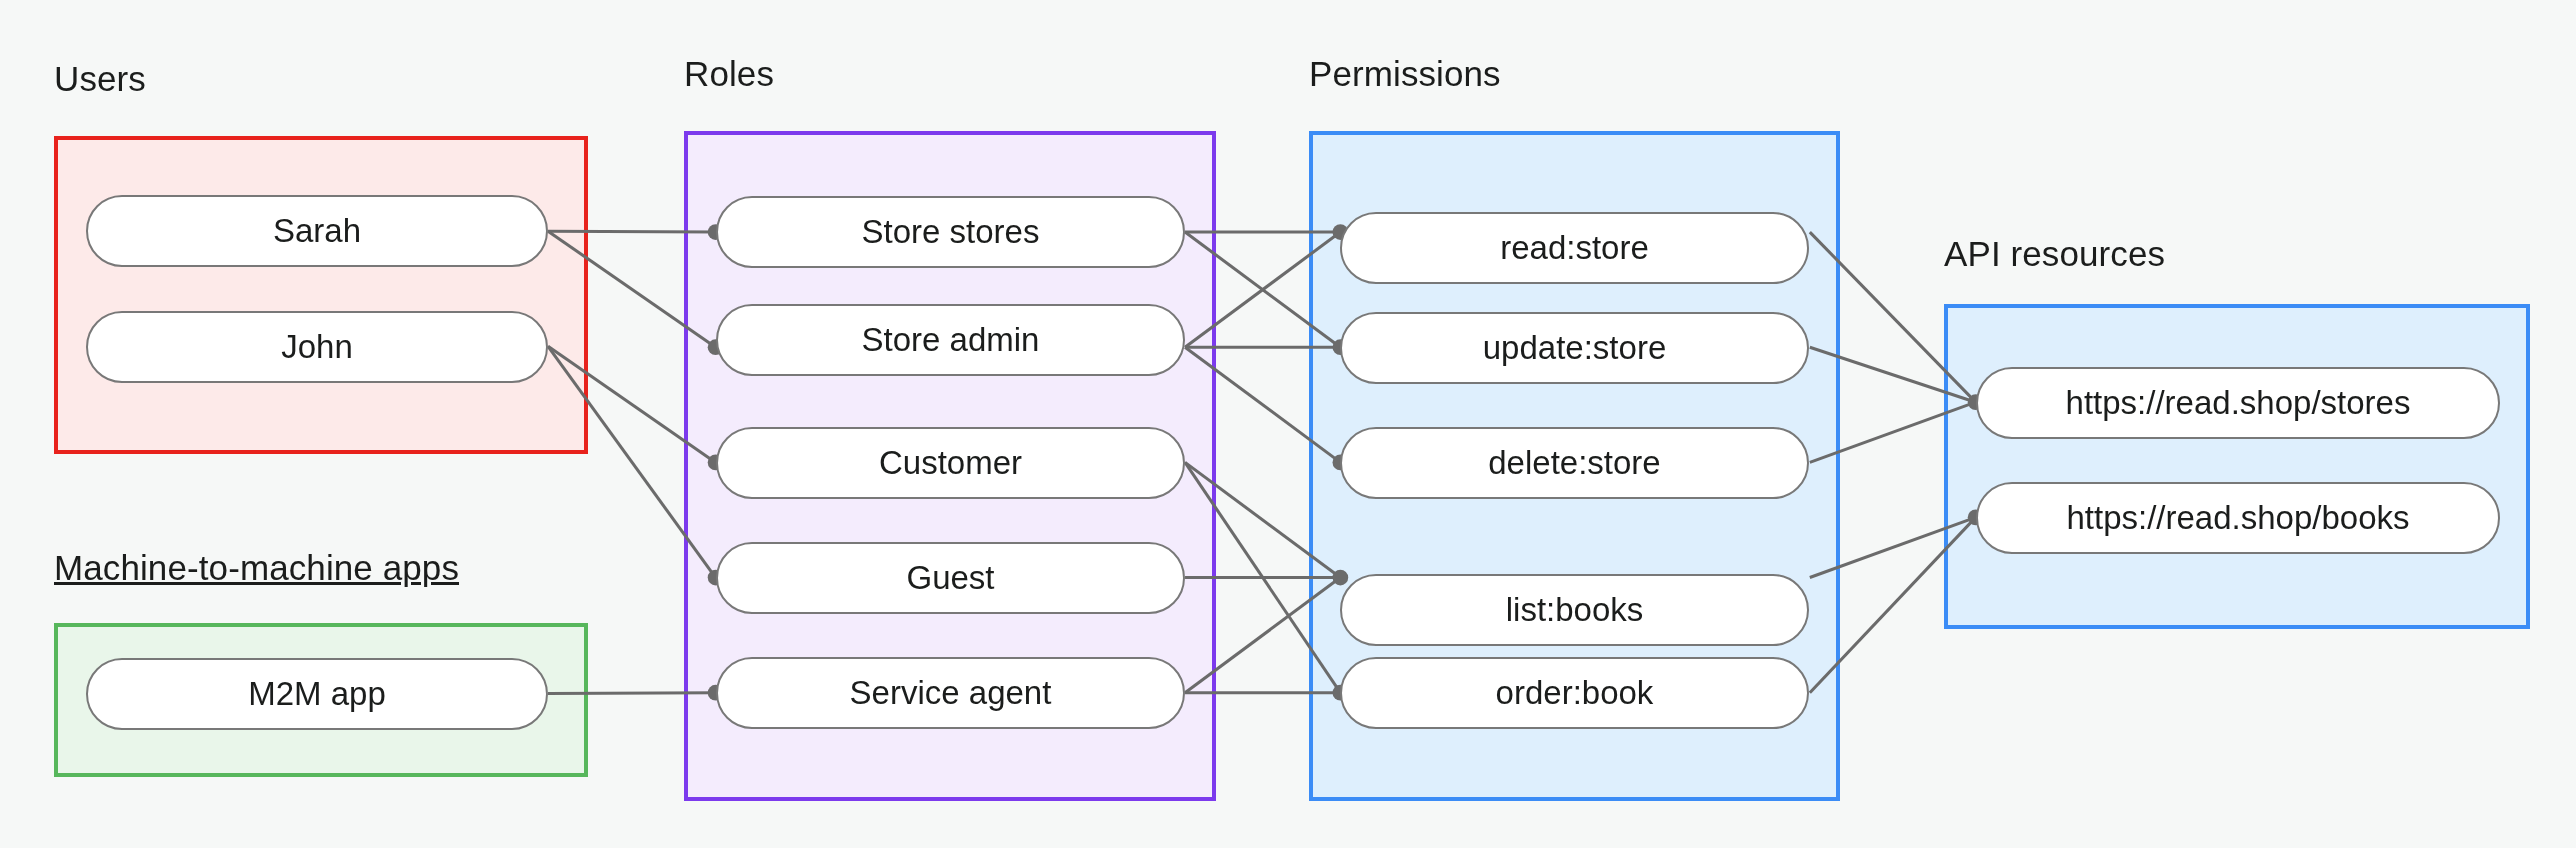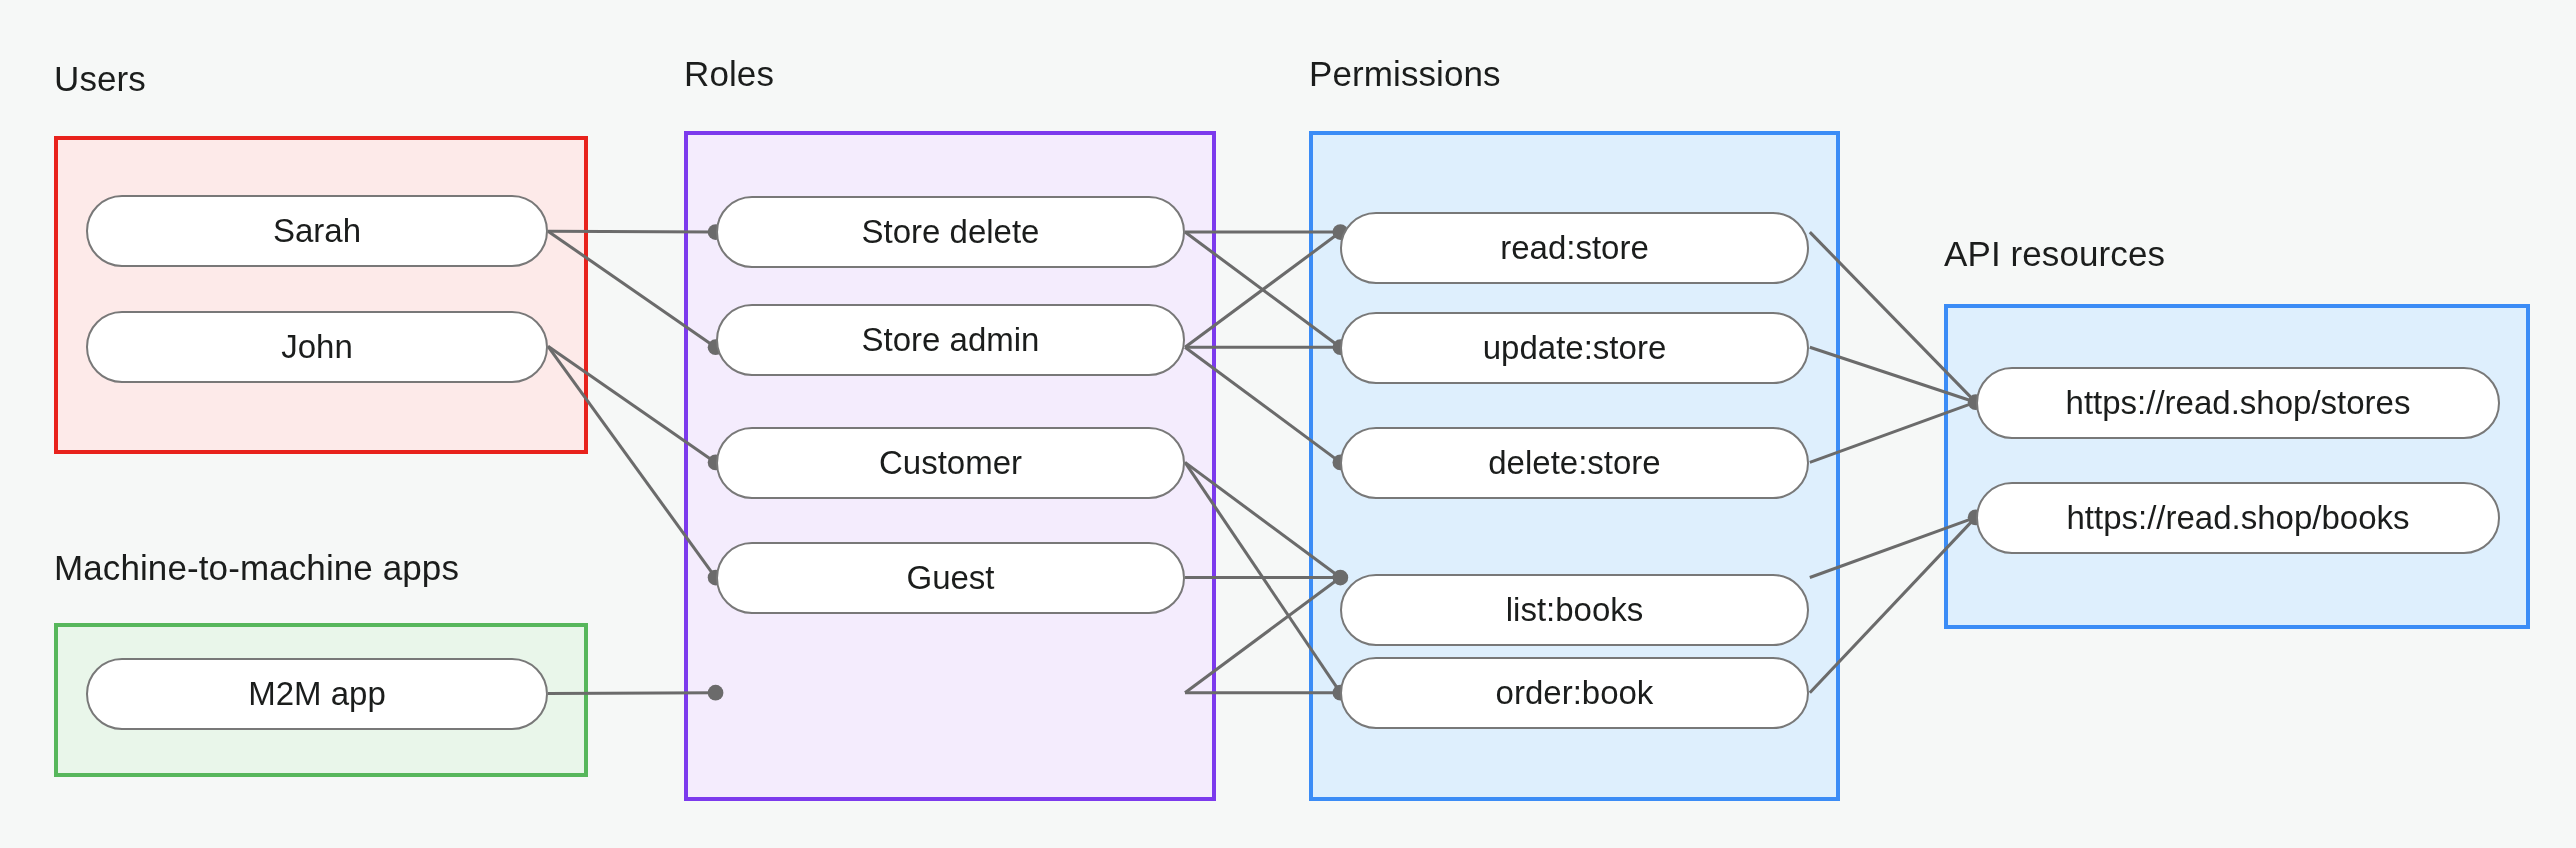--- a/index.html
+++ b/index.html
@@ -82,38 +82,41 @@
       <circle cx="2264" cy="593" r="9" fill="#6b6b6b"></circle>
     </svg>
 <div class="group-title" style="left: 54px; top: 59px;">Users</div>
     <div class="group-box" style="left: 54px; top: 136px; width: 534px; height: 318px; border-color: rgb(232, 34, 28); background: rgb(253, 234, 233);"></div>
     <div class="node" style="left: 86px; top: 195px; width: 462px; height: 72px; border-color: rgb(120, 120, 120); background: rgb(255, 255, 255); color: rgb(27, 29, 28);">
       <span>Sarah</span>
     </div>
     <div class="node" style="left: 86px; top: 311px; width: 462px; height: 72px; border-color: rgb(120, 120, 120); background: rgb(255, 255, 255); color: rgb(27, 29, 28);">
       <span>John</span>
     </div>
-    <div class="group-title" style="left: 54px; top: 548px;">Machine-to-machine apps</div>
+    <div class="group-title" style="left: 54px; top: 548px; text-decoration: underline;">Machine-to-machine apps</div>
     <div class="group-box" style="left: 54px; top: 623px; width: 534px; height: 154px; border-color: rgb(87, 183, 92); background: rgb(233, 246, 234);"></div>
     <div class="node" style="left: 86px; top: 658px; width: 462px; height: 72px; border-color: rgb(120, 120, 120); background: rgb(255, 255, 255); color: rgb(27, 29, 28);">
       <span>M2M app</span>
     </div>
     <div class="group-title" style="left: 684px; top: 54px;">Roles</div>
     <div class="group-box" style="left: 684px; top: 131px; width: 532px; height: 670px; border-color: rgb(124, 58, 237); background: rgb(244, 236, 253);"></div>
     <div class="node" style="left: 716px; top: 196px; width: 469px; height: 72px; border-color: rgb(120, 120, 120); background: rgb(255, 255, 255); color: rgb(27, 29, 28);">
-      <span>Store delete</span>
+      <span>Store stores</span>
     </div>
     <div class="node" style="left: 716px; top: 304px; width: 469px; height: 72px; border-color: rgb(120, 120, 120); background: rgb(255, 255, 255); color: rgb(27, 29, 28);">
       <span>Store admin</span>
     </div>
     <div class="node" style="left: 716px; top: 427px; width: 469px; height: 72px; border-color: rgb(120, 120, 120); background: rgb(255, 255, 255); color: rgb(27, 29, 28);">
       <span>Customer</span>
     </div>
     <div class="node" style="left: 716px; top: 542px; width: 469px; height: 72px; border-color: rgb(120, 120, 120); background: rgb(255, 255, 255); color: rgb(27, 29, 28);">
       <span>Guest</span>
+    </div>
+    <div class="node" style="left: 716px; top: 657px; width: 469px; height: 72px; border-color: rgb(120, 120, 120); background: rgb(255, 255, 255); color: rgb(27, 29, 28);">
+      <span>Service agent</span>
     </div>
     <div class="group-title" style="left: 1309px; top: 54px;">Permissions</div>
     <div class="group-box" style="left: 1309px; top: 131px; width: 531px; height: 670px; border-color: rgb(59, 140, 246); background: rgb(222, 239, 253);"></div>
     <div class="node" style="left: 1340px; top: 196px; width: 469px; height: 72px; border-color: rgb(120, 120, 120); background: rgb(255, 255, 255); color: rgb(27, 29, 28); margin-top: 16px;">
       <span>read:store</span>
     </div>
     <div class="node" style="left: 1340px; top: 312px; width: 469px; height: 72px; border-color: rgb(120, 120, 120); background: rgb(255, 255, 255); color: rgb(27, 29, 28);">
       <span>update:store</span>
     </div>
     <div class="node" style="left: 1340px; top: 427px; width: 469px; height: 72px; border-color: rgb(120, 120, 120); background: rgb(255, 255, 255); color: rgb(27, 29, 28);">

